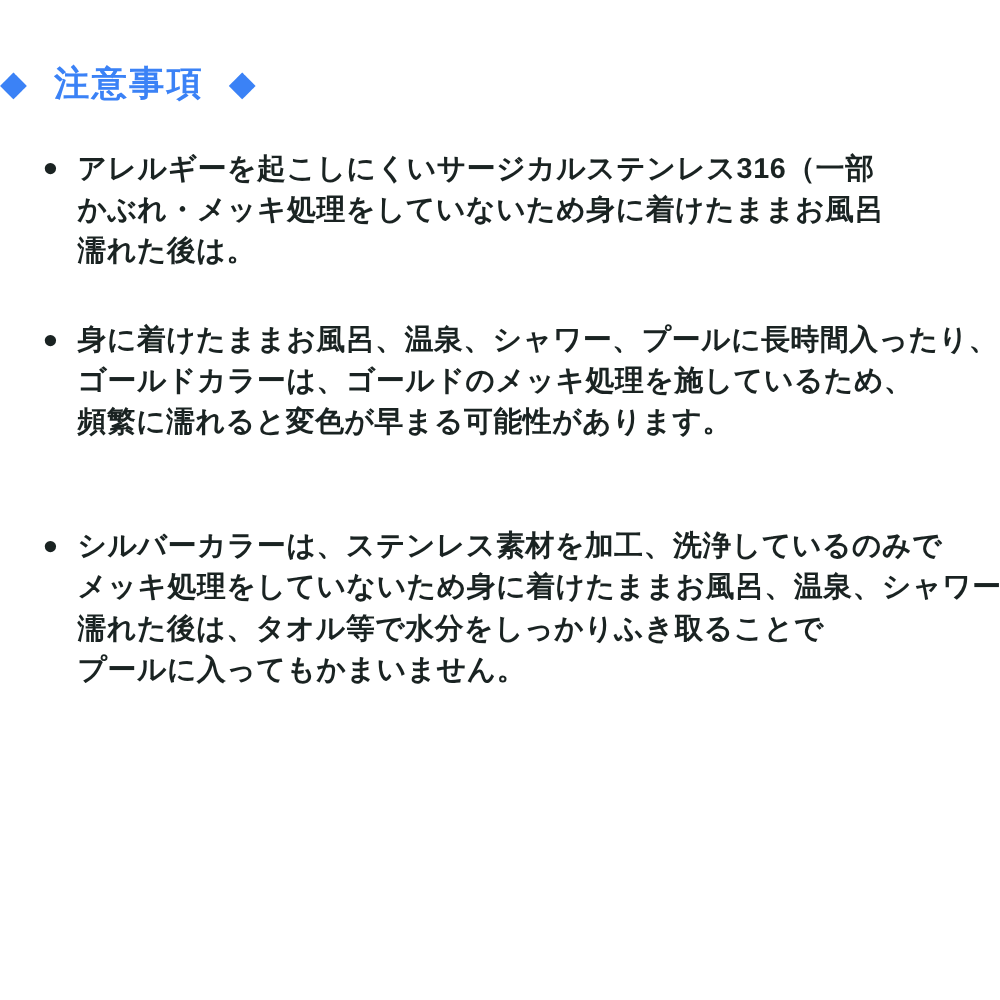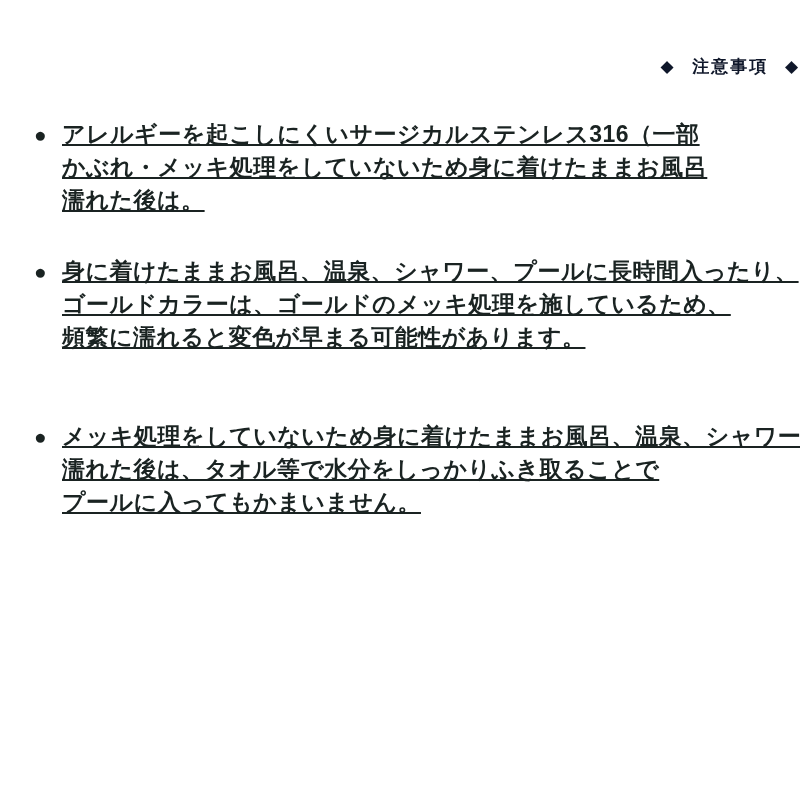--- a/index.html
+++ b/index.html
@@ -11,26 +11,26 @@
     height: 800px;
     background: #ffffff;
     font-family: "Liberation Sans", "DejaVu Sans", sans-serif;
     font-weight: 700;
     color: #1a2322;
     overflow: hidden;
     position: relative;
   }
   .page-title {
     margin-top: 52px;
-    text-align: right;
-    font-size: 17px;
+    text-align: left;
+    font-size: 28px;
     line-height: 30px;
     letter-spacing: 2px;
     word-spacing: 10px;
-    color: #0f172a;
+    color: #3b82f6;
   }
   .notice-list {
     margin: 0;
     padding: 0;
   }
   .notice-item {
     position: relative;
     padding-left: 62px;
     padding-right: 20px;
     font-size: 23px;
@@ -40,21 +40,20 @@
   .notice-item .bullet {
     position: absolute;
     left: 34px;
     top: 0;
     font-size: 21px;
     line-height: 33px;
   }
   .notice-item .line {
     display: block;
     white-space: nowrap;
-    text-decoration: underline;
   }
   .item-1 { margin-top: 36px; }
   .item-2 { margin-top: 38px; }
   .item-3 { margin-top: 66px; }
 </style>
 </head>
 <body>
 
 <div class="page-title">◆ 注意事項 ◆</div>
 
@@ -69,18 +68,19 @@
 
   <div class="notice-item item-2">
     <span class="bullet">●</span>
     <span class="line">身に着けたままお風呂、温泉、シャワー、プールに長時間入ったり、</span>
     <span class="line">ゴールドカラーは、ゴールドのメッキ処理を施しているため、</span>
     <span class="line">頻繁に濡れると変色が早まる可能性があります。</span>
   </div>
 
   <div class="notice-item item-3">
     <span class="bullet">●</span>
+    <span class="line">シルバーカラーは、ステンレス素材を加工、洗浄しているのみで</span>
     <span class="line">メッキ処理をしていないため身に着けたままお風呂、温泉、シャワー、</span>
     <span class="line">濡れた後は、タオル等で水分をしっかりふき取ることで</span>
     <span class="line">プールに入ってもかまいません。</span>
   </div>
 
 </div>
 
 </body></html>

